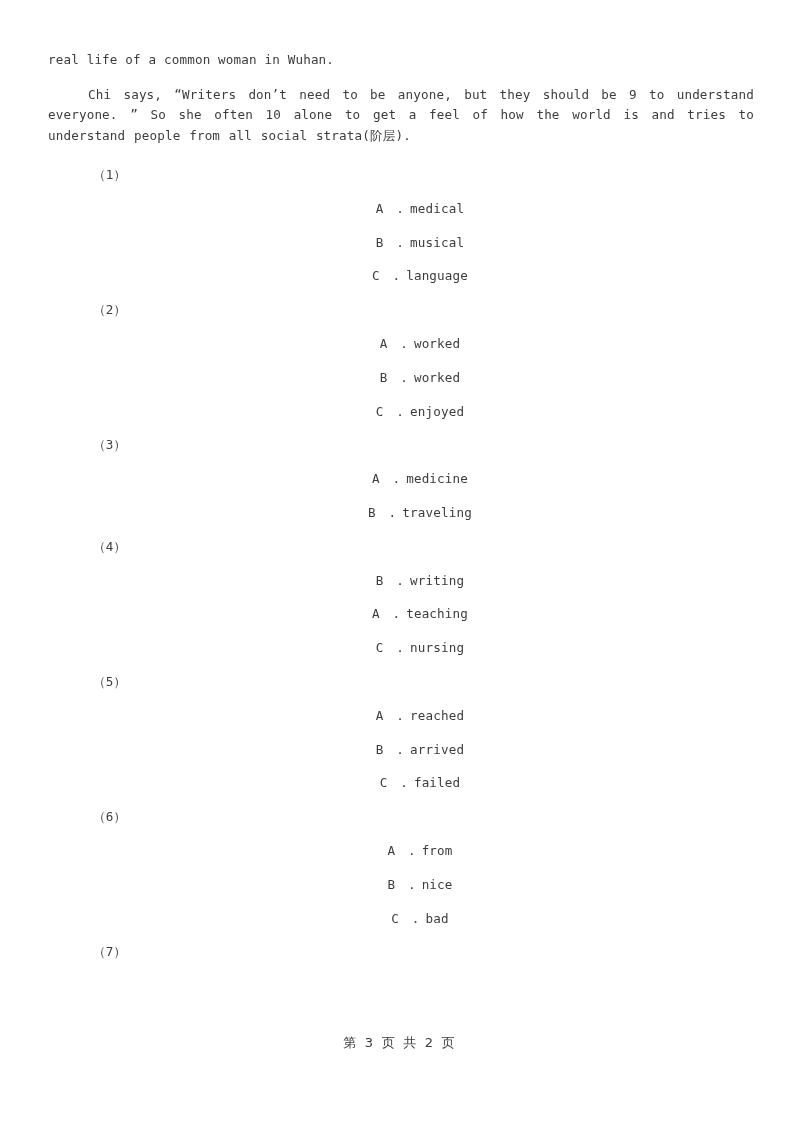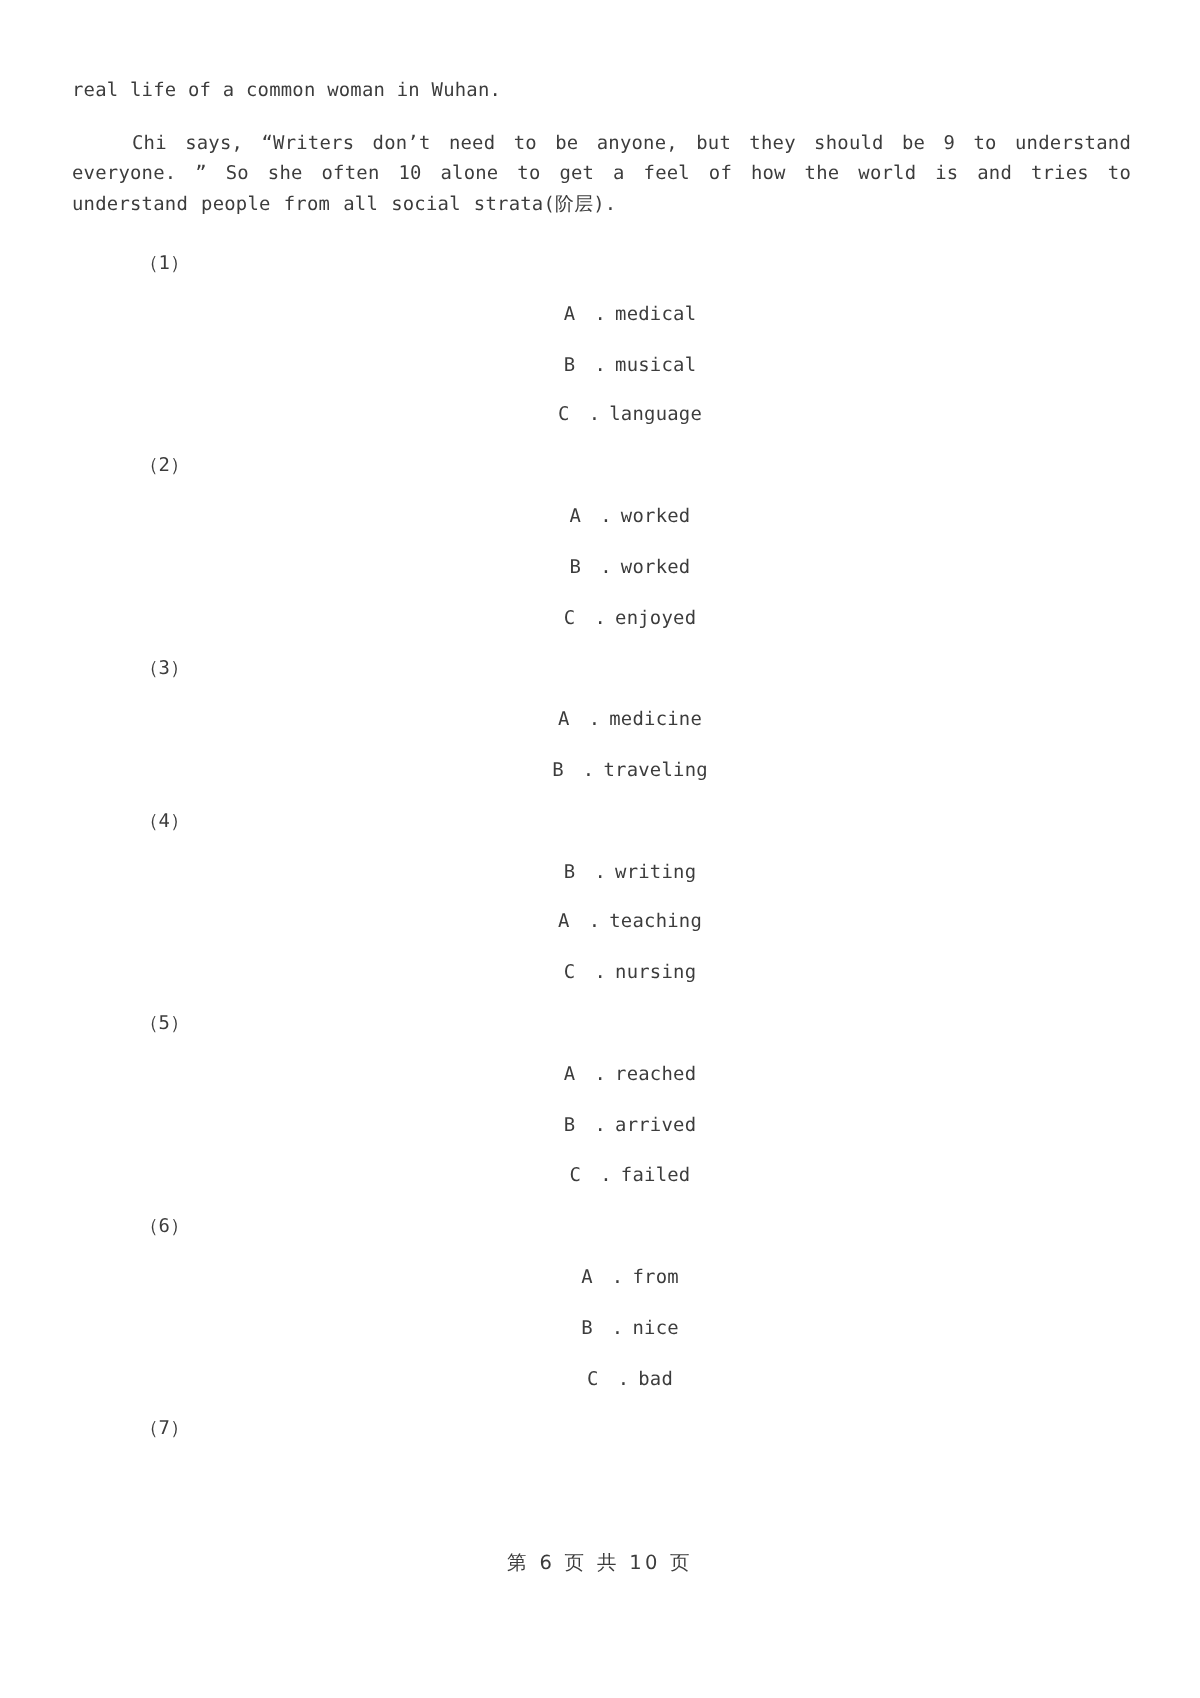--- a/index.html
+++ b/index.html
@@ -166,16 +166,16 @@
         <div class="q-option"><span class="opt-letter">A　.</span><span class="opt-text">from</span></div>
         <div class="q-option"><span class="opt-letter">B　.</span><span class="opt-text">nice</span></div>
         <div class="q-option"><span class="opt-letter">C　.</span><span class="opt-text">bad</span></div>
       </div>
       <div class="question-group">
         <div class="q-number">（7）</div>
       </div>
     </div>
 
   <div class="footer">
-    <span class="footer-text">第 6 页 共 10 页</span>
+    <span class="footer-text">第 3 页 共 2 页</span>
   </div>
 
 </div>
 
 </body></html>

